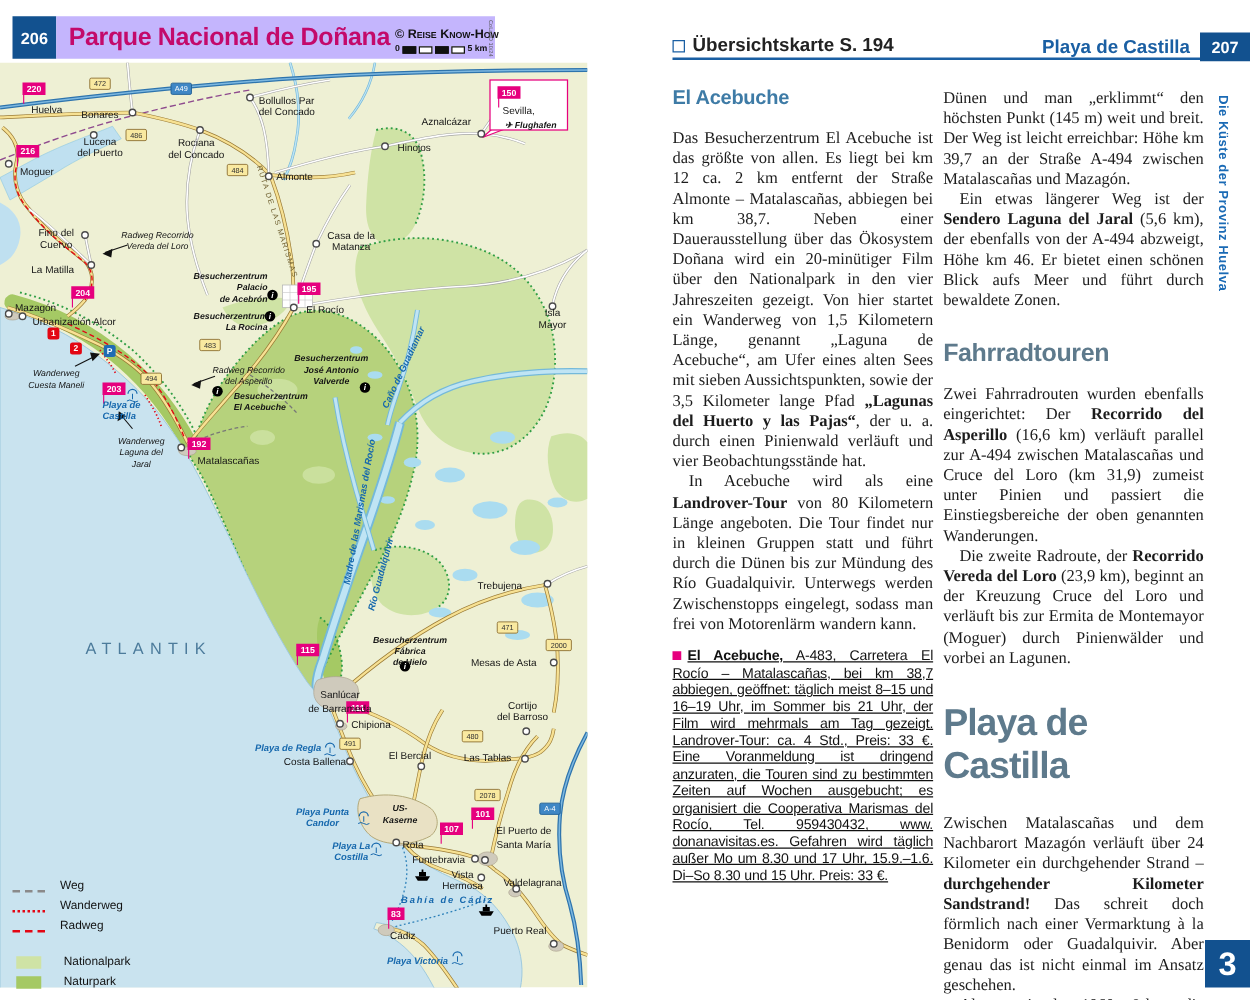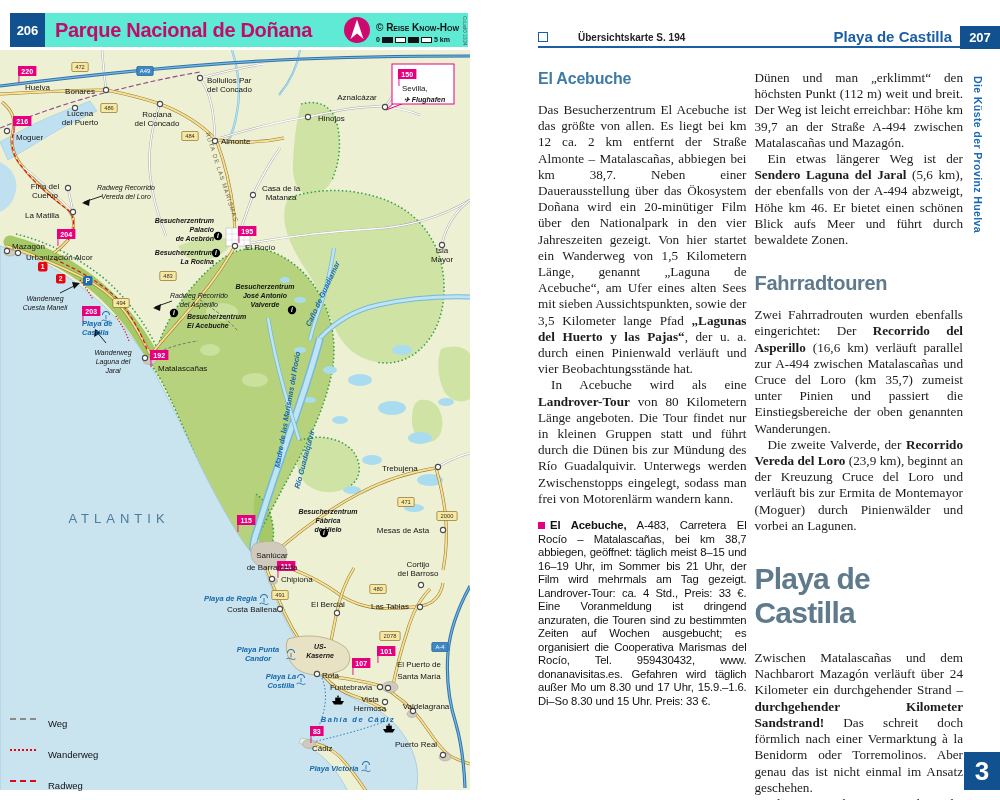--- a/index.html
+++ b/index.html
@@ -1,21 +1,21 @@
 <!DOCTYPE html>
 <html><head>
 <meta charset="utf-8">
 <style>
   html,body{margin:0;padding:0;}
   body{width:1000px;height:800px;background:#fff;overflow:hidden;position:relative;
        font-family:"Liberation Sans",sans-serif;}
   
   .lp-pagebox{position:absolute;left:10px;top:13px;width:35px;height:34px;background:#12518f;
       color:#fff;font:bold 13px "Liberation Sans",sans-serif;display:flex;align-items:center;justify-content:center;}
-  .lp-banner{position:absolute;left:45px;top:13px;width:423px;height:34px;background:#5eead4;
+  .lp-banner{position:absolute;left:45px;top:13px;width:351px;height:34px;background:#c4b5fd;
       display:flex;align-items:center;}
   .lp-title{font:bold 20px "Liberation Sans",sans-serif;color:#c30a6b;padding-left:10px;flex:1;
       letter-spacing:-0.3px;white-space:nowrap;}
   .lp-credit{width:78px;font-family:"Liberation Sans",sans-serif;color:#111;line-height:1.25;margin-right:14px;}
   .lp-credit .cr{font-weight:bold;font-variant:small-caps;font-size:10px;white-space:nowrap;}
   .scalebar{display:flex;align-items:center;gap:2px;font-size:7px;font-weight:bold;}
   .scalebar i{display:inline-block;width:9px;height:3.5px;border:0.8px solid #111;font-style:normal;}
   .seg-b{background:#111;} .seg-w{background:#fff;}
   .lp-edition{position:absolute;right:1px;top:3px;writing-mode:vertical-rl;font-size:4.5px;color:#555;}
   
@@ -33,52 +33,52 @@
   .info-c{fill:#000;}
   .info-t{font:italic bold 6.5px "Liberation Serif",serif;fill:#fff;text-anchor:middle;}
   .ml-town{font-size:8px;fill:#141414;}
   .ml-poi{font-size:7px;font-weight:bold;font-style:italic;fill:#141414;}
   .ml-path{font-size:7px;font-style:italic;fill:#141414;}
   .ml-water{font-size:7.5px;font-weight:bold;font-style:italic;fill:#1668ad;}
   .ml-ocean{font-size:13px;fill:#4c7b9b;letter-spacing:5px;}
   .ml-roadname{font-size:6px;fill:#6e5f2f;letter-spacing:1.1px;}
   
   .legend{position:absolute;left:10px;top:698px;font-size:9.5px;color:#111;}
-  .leg-row{display:flex;align-items:flex-start;margin:20px 0;}
+  .leg-row{display:flex;align-items:flex-end;margin:5px 0;}
   .leg-samp{width:26px;margin-right:12px;}
   .l-weg{border-top:2px dashed #8a8a8a;}
   .l-wander{border-top:2px dotted #e30613;}
   .l-rad{border-top:2px dashed #e30613;}
   .leg-swatch{width:20px;height:10px;margin-right:18px;margin-left:3px;}
   .sw-national{background:#cfe3a5;} .sw-natur{background:#a5c964;}
   .leg-gap{height:8px;}
   .leg-sq{width:9px;height:9px;background:#e30613;margin:0 7px 0 16px;}
   .leg-bold{font-weight:bold;}
   
   .rp-header{position:absolute;left:538px;top:28px;width:414px;display:flex;justify-content:space-between;align-items:baseline;}
-  .rp-h-left{font-size:10px;font-weight:bold;color:#222;display:flex;align-items:center;gap:24px;}
+  .rp-h-left{font-size:15px;font-weight:bold;color:#222;display:flex;align-items:center;}
   .sq{width:8px;height:8px;border:1.5px solid #1a5fa3;display:inline-block;margin-right:6px;}
   .rp-h-right{font-size:15px;font-weight:bold;color:#1a5fa3;}
   .rp-rule{position:absolute;left:538px;top:46px;width:425px;height:2px;background:#1a5fa3;}
   .rp-pagebox{position:absolute;left:960px;top:26px;width:40px;height:23px;background:#12518f;color:#fff;
       font:bold 13px "Liberation Sans",sans-serif;display:flex;align-items:center;justify-content:center;}
   .side-tab{position:absolute;left:972px;top:76px;writing-mode:vertical-rl;color:#1a6ab5;
       font:bold 10.5px "Liberation Sans",sans-serif;letter-spacing:0.4px;}
   .chapter-box{position:absolute;left:964px;top:752px;width:36px;height:38px;background:#12518f;color:#fff;
       font:bold 26px "Liberation Sans",sans-serif;display:flex;align-items:center;justify-content:center;}
   .rp-cols{position:absolute;left:538px;top:70px;width:425px;display:flex;gap:8px;}
   .col{width:209px;font-family:"Liberation Serif",serif;font-size:13.2px;line-height:16.2px;color:#1c1c1c;}
   .col p{margin:0;text-align:justify;}
   .col .indent{text-indent:13px;}
   .b{font-weight:bold;}
   h3.sec{font:bold 16px "Liberation Sans",sans-serif;color:#3e7ba6;margin:0 0 14px 0;letter-spacing:-0.2px;}
   h2.sec{font:bold 20px "Liberation Sans",sans-serif;color:#5e7a8c;margin:24px 0 12px 0;letter-spacing:-0.3px;}
   h1.sec{font:bold 30px "Liberation Sans",sans-serif;color:#5e7a8c;margin:28px 0 20px 0;letter-spacing:-0.8px;}
   .info{margin:12px 0 4px 0;font-family:"Liberation Sans",sans-serif;font-size:11.3px;line-height:13.5px;
-      color:#111;text-align:justify;letter-spacing:-0.15px;}
+      color:#111;text-align:justify;letter-spacing:-0.15px;text-decoration:underline;}
   .bullet{display:inline-block;width:7px;height:7px;background:#e6007e;margin-right:5px;}
 </style>
 </head>
 <body>
 
 <div class="lp-pagebox">206</div>
 <div class="lp-banner">
   <span class="lp-title">Parque Nacional de Doñana</span>
   <svg width="30" height="30" style="margin-right:4px;">
     <circle cx="15" cy="15" r="13" fill="#cf0a6e"></circle>
@@ -488,22 +488,22 @@
 <div class="chapter-box">3</div>
 
 <div class="rp-cols">
   <div class="col">
     <h3 class="sec">El Acebuche</h3>
     <p><span>Das Besucherzentrum El Acebuche ist das größte von allen. Es liegt bei km 12 ca. 2 km entfernt der Straße Almonte – Matalascañas, abbiegen bei km 38,7. Neben einer Dauerausstellung über das Ökosystem Doñana wird ein 20-minütiger Film über den Nationalpark in den vier Jahreszeiten gezeigt. Von hier startet ein Wanderweg von 1,5 Kilometern Länge, genannt „Laguna de Acebuche“, am Ufer eines alten Sees mit sieben Aussichtspunkten, sowie der 3,5 Kilometer lange Pfad </span><span class="b">„Lagunas del Huerto y las Pajas“</span><span>, der u. a. durch einen Pinienwald verläuft und vier Beobachtungsstände hat.</span></p>
     <p class="indent"><span>In Acebuche wird als eine </span><span class="b">Landrover-Tour</span><span> von 80 Kilometern Länge angeboten. Die Tour findet nur in kleinen Gruppen statt und führt durch die Dünen bis zur Mündung des Río Guadalquivir. Unterwegs werden Zwischenstopps eingelegt, sodass man frei von Motorenlärm wandern kann.</span></p>
     <div class="info"><span class="bullet"></span><span><span class="b">El Acebuche,</span><span> A-483, Carretera El Rocío – Matalascañas, bei km 38,7 abbiegen, geöffnet: täglich meist 8–15 und 16–19 Uhr, im Sommer bis 21 Uhr, der Film wird mehrmals am Tag gezeigt. Landrover-Tour: ca. 4 Std., Preis: 33 €. Eine Voranmeldung ist dringend anzuraten, die Touren sind zu bestimmten Zeiten auf Wochen ausgebucht; es organisiert die Cooperativa Marismas del Rocío, Tel. 959430432, www. donanavisitas.es. Gefahren wird täglich außer Mo um 8.30 und 17 Uhr, 15.9.–1.6. Di–So 8.30 und 15 Uhr. Preis: 33 €.</span></span></div>
   </div>
   <div class="col">
-    <p><span>Dünen und man „erklimmt“ den höchsten Punkt (112 m) weit und breit. Der Weg ist leicht erreichbar: Höhe km 39,7 an der Straße A-494 zwischen Matalascañas und Mazagón.</span></p>
+    <p><span>Dünen und man „erklimmt“ den höchsten Punkt (145 m) weit und breit. Der Weg ist leicht erreichbar: Höhe km 39,7 an der Straße A-494 zwischen Matalascañas und Mazagón.</span></p>
     <p class="indent"><span>Ein etwas längerer Weg ist der </span><span class="b">Sendero Laguna del Jaral</span><span> (5,6 km), der ebenfalls von der A-494 abzweigt, Höhe km 46. Er bietet einen schönen Blick aufs Meer und führt durch bewaldete Zonen.</span></p>
     <h2 class="sec">Fahrradtouren</h2>
-    <p><span>Zwei Fahrradrouten wurden ebenfalls eingerichtet: Der </span><span class="b">Recorrido del Asperillo</span><span> (16,6 km) verläuft parallel zur A-494 zwischen Matalascañas und Cruce del Loro (km 35,7) zumeist unter Pinien und passiert die Einstiegsbereiche der oben genannten Wanderungen.</span></p>
-    <p class="indent"><span>Die zweite Valverde, der </span><span class="b">Recorrido Vereda del Loro</span><span> (23,9 km), beginnt an der Kreuzung Cruce del Loro und verläuft bis zur Ermita de Montemayor (Moguer) durch Pinienwälder und vorbei an Lagunen.</span></p>
+    <p><span>Zwei Fahrradrouten wurden ebenfalls eingerichtet: Der </span><span class="b">Recorrido del Asperillo</span><span> (16,6 km) verläuft parallel zur A-494 zwischen Matalascañas und Cruce del Loro (km 31,9) zumeist unter Pinien und passiert die Einstiegsbereiche der oben genannten Wanderungen.</span></p>
+    <p class="indent"><span>Die zweite Radroute, der </span><span class="b">Recorrido Vereda del Loro</span><span> (23,9 km), beginnt an der Kreuzung Cruce del Loro und verläuft bis zur Ermita de Montemayor (Moguer) durch Pinienwälder und vorbei an Lagunen.</span></p>
     <h1 class="sec">Playa de Castilla</h1>
-    <p><span>Zwischen Matalascañas und dem Nachbarort Mazagón verläuft über 24 Kilometer ein durchgehender Strand – </span><span class="b">durchgehender Kilometer Sandstrand!</span><span> Das schreit doch förmlich nach einer Vermarktung à la Benidorm oder Torremolinos. Aber genau das ist nicht einmal im Ansatz geschehen.</span></p>
+    <p><span>Zwischen Matalascañas und dem Nachbarort Mazagón verläuft über 24 Kilometer ein durchgehender Strand – </span><span class="b">durchgehender Kilometer Sandstrand!</span><span> Das schreit doch förmlich nach einer Vermarktung à la Benidorm oder Guadalquivir. Aber genau das ist nicht einmal im Ansatz geschehen.</span></p>
     <p class="indent"><span>Als man in den 1960er-Jahren die Mittelmeerküste zubetonierte, verschwen-</span></p>
   </div>
 </div>
 
 </body></html>

